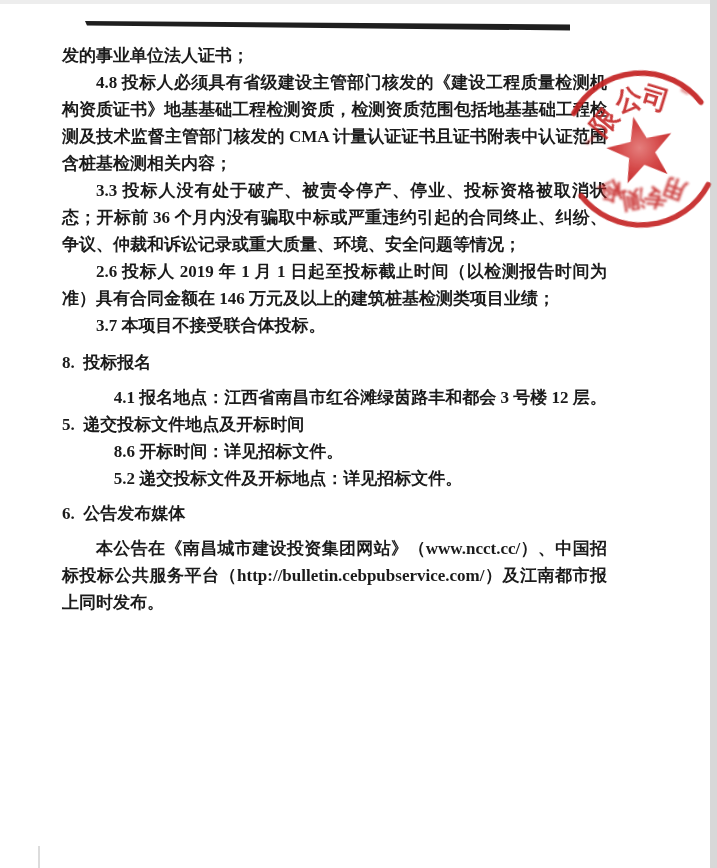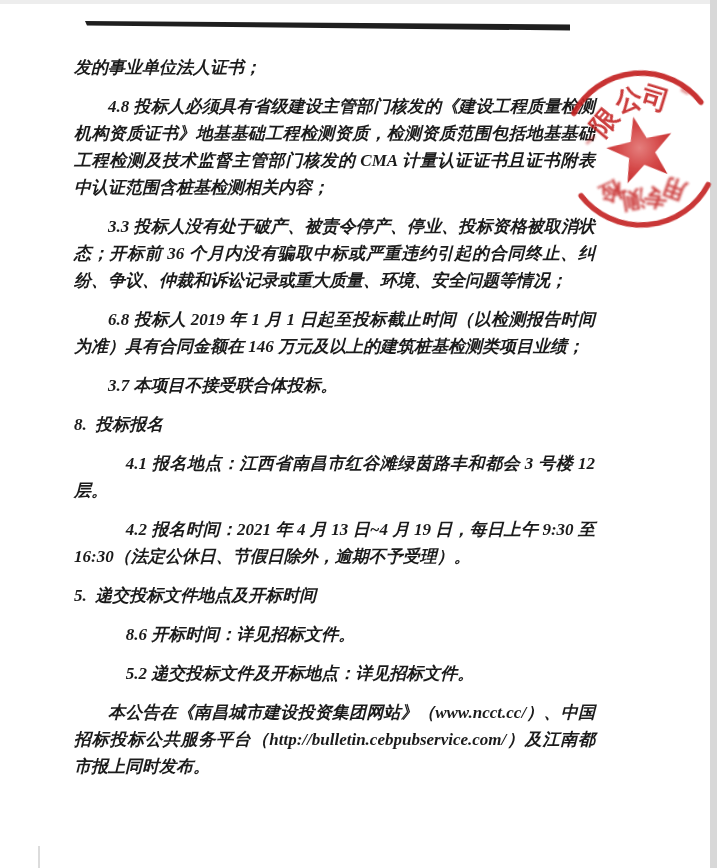--- a/index.html
+++ b/index.html
@@ -10,21 +10,21 @@
   }
   .edge-top{position:absolute;left:0;top:0;width:717px;height:4px;background:#ededed;}
   .edge-right{position:absolute;left:710px;top:0;width:7px;height:868px;background:#d8d8d8;}
   .edge-bottom-left{position:absolute;left:38px;top:846px;width:2px;height:22px;background:#dcdcdc;}
   .scan-line-svg{position:absolute;left:0;top:0;}
   .page-content{
     position:absolute;left:62px;top:42px;width:545px;
     color:#1b1b1b;font-size:17px;line-height:27px;font-weight:bold;
     text-align:justify;
   }
-  .page-content p{margin:12px;font-style:italic;}
+  .page-content p{margin:0;}
   .ind2{text-indent:2em;}
   .ind3{text-indent:3.05em;}
   .heading{margin-left:-5px;}
   .h4m{margin-top:10px !important;margin-bottom:8px !important;}
   .h6m{margin-top:8px !important;margin-bottom:8px !important;}
   .seal{
     position:absolute;left:541px;top:49px;width:200px;height:200px;
     transform:rotate(-5deg);
     pointer-events:none;
   }
@@ -41,28 +41,28 @@
 <div class="edge-bottom-left"></div>
 
 <svg class="scan-line-svg" width="717" height="48">
   <polygon points="85,21 570,24.5 570,30.5 87,25.5" fill="#161616" opacity="0.96"></polygon>
 </svg>
 
 <div class="page-content">
   <p>发的事业单位法人证书；</p>
   <p class="ind2">4.8 投标人必须具有省级建设主管部门核发的《建设工程质量检测机构资质证书》地基基础工程检测资质，检测资质范围包括地基基础工程检测及技术监督主管部门核发的 CMA 计量认证证书且证书附表中认证范围含桩基检测相关内容；</p>
   <p class="ind2">3.3 投标人没有处于破产、被责令停产、停业、投标资格被取消状态；开标前 36 个月内没有骗取中标或严重违约引起的合同终止、纠纷、争议、仲裁和诉讼记录或重大质量、环境、安全问题等情况；</p>
-  <p class="ind2">6.8 投标人 2019 年 1 月 1 日起至投标截止时间（以检测报告时间为准）具有合同金额在 146 万元及以上的建筑桩基检测类项目业绩；</p>
+  <p class="ind2">2.6 投标人 2019 年 1 月 1 日起至投标截止时间（以检测报告时间为准）具有合同金额在 146 万元及以上的建筑桩基检测类项目业绩；</p>
   <p class="ind2">3.7 本项目不接受联合体投标。</p>
   <p class="heading h4m">8. 投标报名</p>
   <p class="ind3">4.1 报名地点：江西省南昌市红谷滩绿茵路丰和都会 3 号楼 12 层。</p>
-  <p class="ind3">4.2 报名时间：2021 年 4 月 13 日~4 月 19 日，每日上午 9:30 至 16:30（法定公休日、节假日除外，逾期不予受理）。</p>
   <p class="heading">5. 递交投标文件地点及开标时间</p>
   <p class="ind3">8.6 开标时间：详见招标文件。</p>
   <p class="ind3">5.2 递交投标文件及开标地点：详见招标文件。</p>
+  <p class="heading h6m">6. 公告发布媒体</p>
   <p class="ind2">本公告在《南昌城市建设投资集团网站》（www.ncct.cc/）、中国招标投标公共服务平台（http://bulletin.cebpubservice.com/）及江南都市报上同时发布。</p>
 </div>
 
 <svg class="seal" viewBox="0 0 200 200">
   <defs>
     <radialGradient id="starGrad" cx="50%" cy="48%" r="60%">
       <stop offset="0%" stop-color="#e2716f"></stop>
       <stop offset="55%" stop-color="#d03434"></stop>
       <stop offset="100%" stop-color="#bd1717"></stop>
     </radialGradient>

